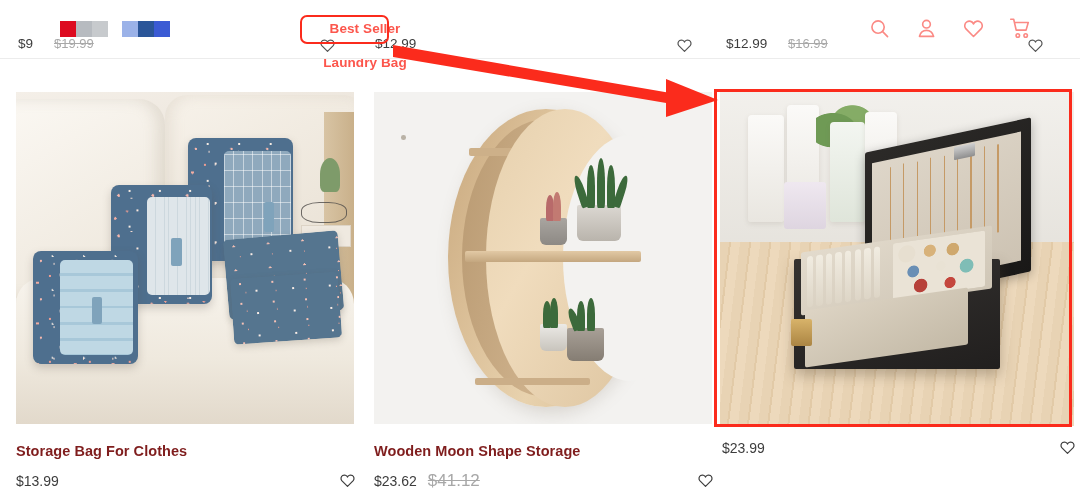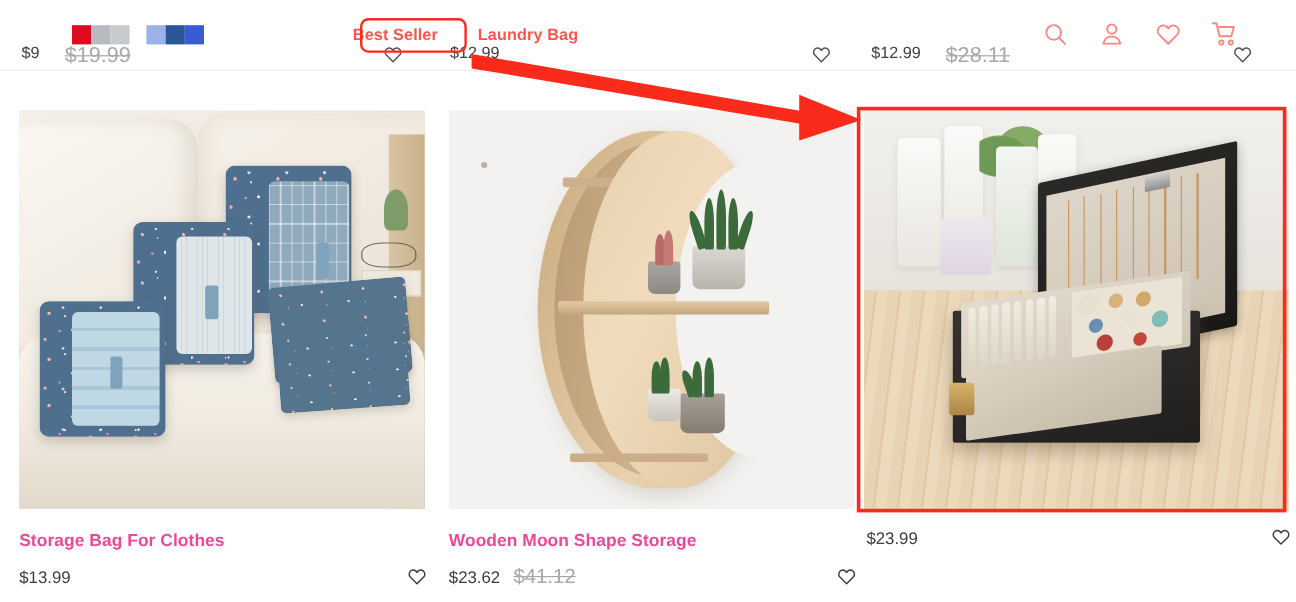--- a/index.html
+++ b/index.html
@@ -42,26 +42,27 @@
     height: 16px;
   }
   .swatch {
     width: 16px;
     height: 16px;
     display: block;
   }
 
   .main-nav {
     position: absolute;
-    left: 284px;
+    left: 300px;
     top: 12px;
     display: flex;
-    align-items: flex-end;
+    align-items: center;
     height: 34px;
     gap: 0px;
+    flex-direction: column;
   }
   .nav-item {
     font-size: 13.5px;
     font-weight: bold;
     color: #fc564c;
     letter-spacing: 0.1px;
     white-space: nowrap;
     padding: 0;
     cursor: pointer;
     line-height: 34px;
@@ -138,21 +139,21 @@
     position: absolute;
     left: 0;
     top: 0;
     font-size: 13.5px;
     color: #3d3d3d;
     white-space: nowrap;
   }
   .cut-price-old {
     position: absolute;
     top: 0;
-    font-size: 18px;
+    font-size: 13px;
     color: #a8a8a8;
     text-decoration: line-through;
     white-space: nowrap;
   }
   .cut-heart {
     position: absolute;
     top: 1px;
     right: 22px;
     width: 17px;
     height: 17px;
@@ -197,21 +198,21 @@
     border: 3px solid #fb2b1c;
     box-sizing: border-box;
     pointer-events: none;
     z-index: 25;
   }
 
   .card-title {
     margin-top: 19px;
     font-size: 14.5px;
     font-weight: bold;
-    color: #ec4899;
+    color: #7f1d1d;
     letter-spacing: 0.05px;
     white-space: nowrap;
   }
   .card-pricerow {
     margin-top: 12px;
     position: relative;
     height: 20px;
     display: flex;
     align-items: center;
   }
@@ -541,21 +542,21 @@
     <span class="cut-price">$12.99</span>
     <span class="cut-price-old" style="left:62px"></span>
     <span class="cut-heart">
       <svg width="17" height="17" viewBox="0 0 24 24" fill="none" stroke="#545454" stroke-width="1.7">
         <path d="M12 20.3 3.9 12.2a4.8 4.8 0 1 1 8.1-5 4.8 4.8 0 1 1 8.1 5z" stroke-linejoin="round"></path>
       </svg>
     </span>
   </div>
   <div class="cut-cell cut-cell-2">
     <span class="cut-price">$12.99</span>
-    <span class="cut-price-old" style="left:62px">$28.11</span>
+    <span class="cut-price-old" style="left:62px">$16.99</span>
     <span class="cut-heart">
       <svg width="17" height="17" viewBox="0 0 24 24" fill="none" stroke="#545454" stroke-width="1.7">
         <path d="M12 20.3 3.9 12.2a4.8 4.8 0 1 1 8.1-5 4.8 4.8 0 1 1 8.1 5z" stroke-linejoin="round"></path>
       </svg>
     </span>
   </div>
 </div>
 
 <div class="grid">
 

